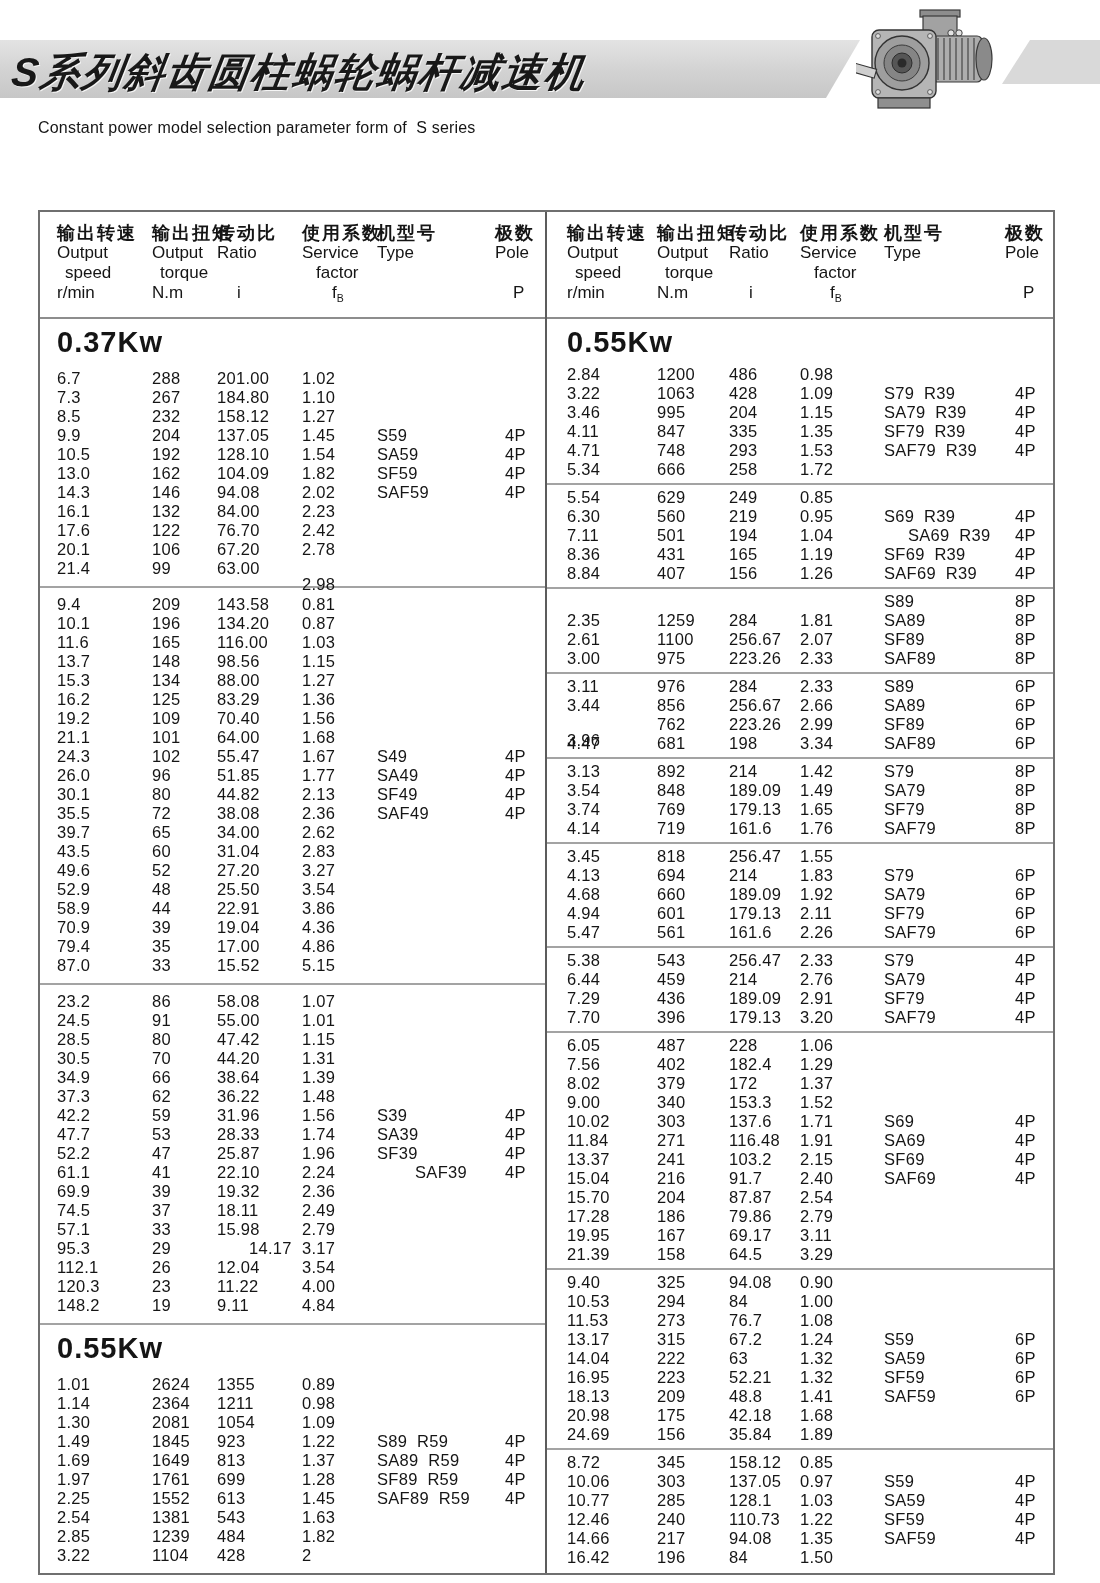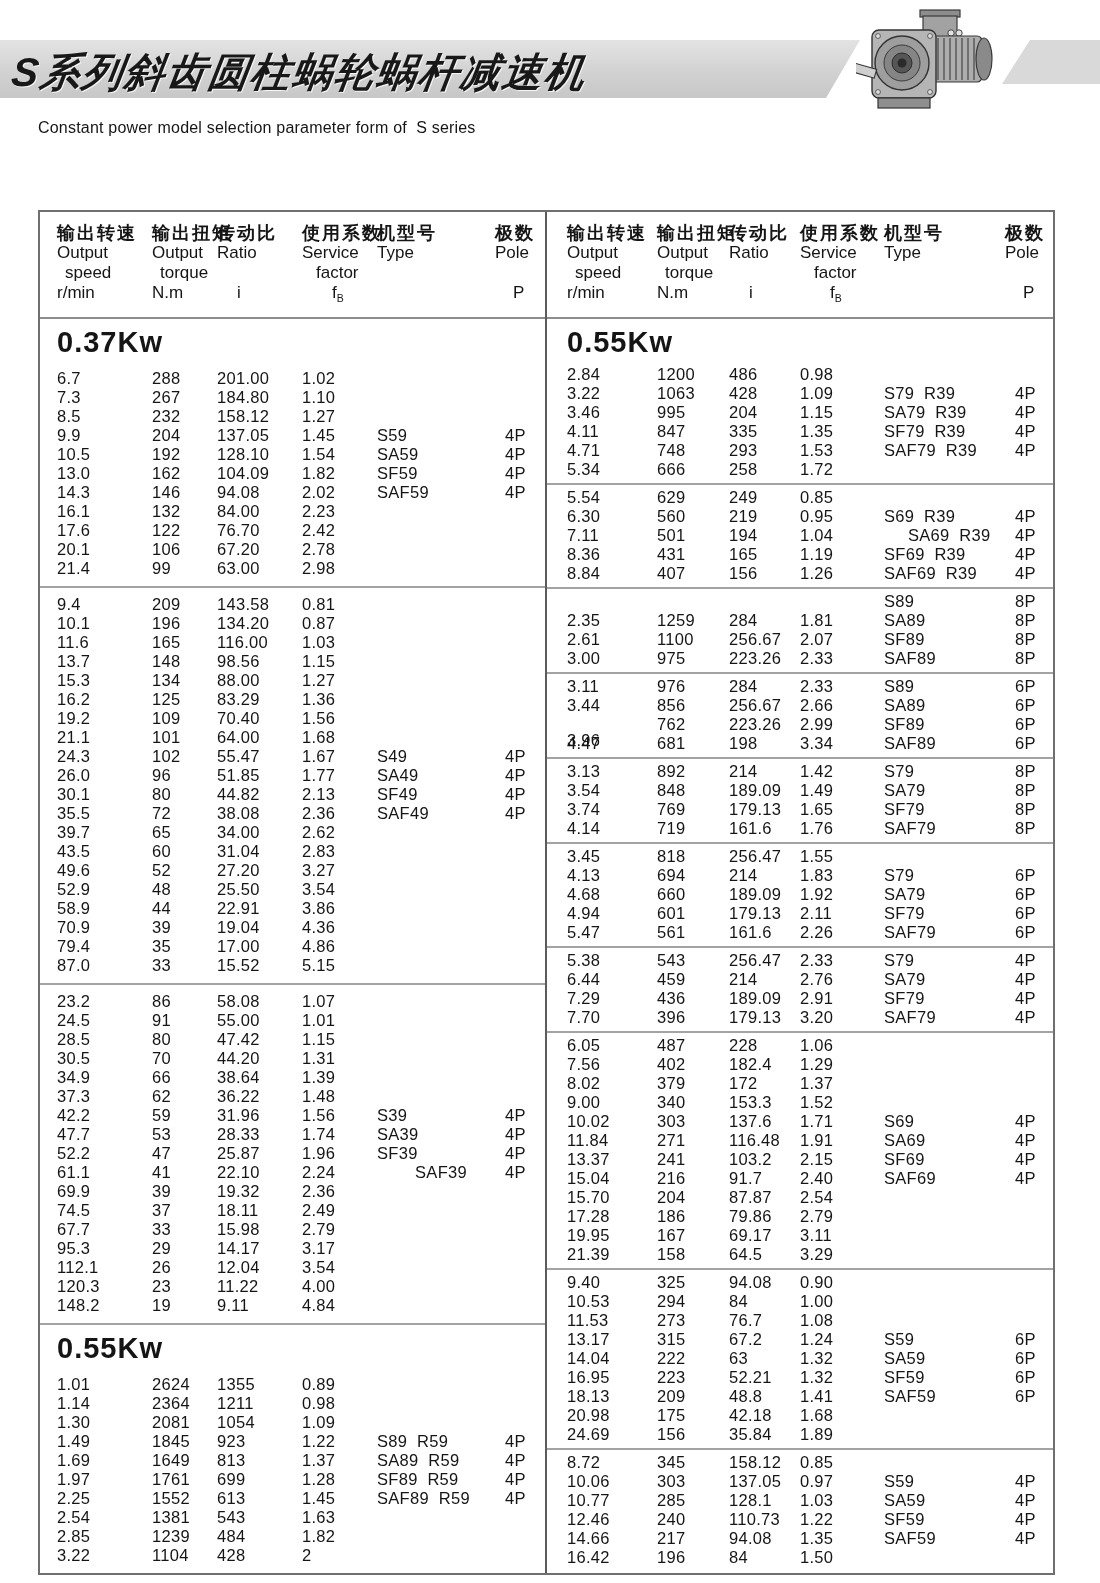--- a/index.html
+++ b/index.html
@@ -186,21 +186,21 @@
             <div class="dcell" style="grid-area: 9 / 2;">122</div>
             <div class="dcell" style="grid-area: 9 / 3;">76.70</div>
             <div class="dcell" style="grid-area: 9 / 4;">2.42</div>
             <div class="dcell" style="grid-area: 10 / 1;">20.1</div>
             <div class="dcell" style="grid-area: 10 / 2;">106</div>
             <div class="dcell" style="grid-area: 10 / 3;">67.20</div>
             <div class="dcell" style="grid-area: 10 / 4;">2.78</div>
             <div class="dcell" style="grid-area: 11 / 1;">21.4</div>
             <div class="dcell" style="grid-area: 11 / 2;">99</div>
             <div class="dcell" style="grid-area: 11 / 3;">63.00</div>
-            <div class="dcell" style="grid-area: 11 / 4;">2.98</div>
+            <div class="dcell" style="grid-area: 11 / 4; margin-top: 16px;">2.98</div>
             <div class="dcell tcell" style="grid-area: 4 / 5;">S59</div>
             <div class="dcell pcell" style="grid-area: 4 / 6;">4P</div>
             <div class="dcell tcell" style="grid-area: 5 / 5;">SA59</div>
             <div class="dcell pcell" style="grid-area: 5 / 6;">4P</div>
             <div class="dcell tcell" style="grid-area: 6 / 5;">SF59</div>
             <div class="dcell pcell" style="grid-area: 6 / 6;">4P</div>
             <div class="dcell tcell" style="grid-area: 7 / 5;">SAF59</div>
             <div class="dcell pcell" style="grid-area: 7 / 6;">4P</div>
           </div>
           <div class="block grid">
@@ -335,27 +335,27 @@
             <div class="dcell" style="grid-area: 10 / 3;">22.10</div>
             <div class="dcell" style="grid-area: 10 / 4;">2.24</div>
             <div class="dcell" style="grid-area: 11 / 1;">69.9</div>
             <div class="dcell" style="grid-area: 11 / 2;">39</div>
             <div class="dcell" style="grid-area: 11 / 3;">19.32</div>
             <div class="dcell" style="grid-area: 11 / 4;">2.36</div>
             <div class="dcell" style="grid-area: 12 / 1;">74.5</div>
             <div class="dcell" style="grid-area: 12 / 2;">37</div>
             <div class="dcell" style="grid-area: 12 / 3;">18.11</div>
             <div class="dcell" style="grid-area: 12 / 4;">2.49</div>
-            <div class="dcell" style="grid-area: 13 / 1;">67.7</div>
+            <div class="dcell" style="grid-area: 13 / 1;">57.1</div>
             <div class="dcell" style="grid-area: 13 / 2;">33</div>
             <div class="dcell" style="grid-area: 13 / 3;">15.98</div>
             <div class="dcell" style="grid-area: 13 / 4;">2.79</div>
             <div class="dcell" style="grid-area: 14 / 1;">95.3</div>
             <div class="dcell" style="grid-area: 14 / 2;">29</div>
-            <div class="dcell" style="grid-area: 14 / 3;">14.17</div>
+            <div class="dcell" style="grid-area: 14 / 3; margin-left: 32px;">14.17</div>
             <div class="dcell" style="grid-area: 14 / 4;">3.17</div>
             <div class="dcell" style="grid-area: 15 / 1;">112.1</div>
             <div class="dcell" style="grid-area: 15 / 2;">26</div>
             <div class="dcell" style="grid-area: 15 / 3;">12.04</div>
             <div class="dcell" style="grid-area: 15 / 4;">3.54</div>
             <div class="dcell" style="grid-area: 16 / 1;">120.3</div>
             <div class="dcell" style="grid-area: 16 / 2;">23</div>
             <div class="dcell" style="grid-area: 16 / 3;">11.22</div>
             <div class="dcell" style="grid-area: 16 / 4;">4.00</div>
             <div class="dcell" style="grid-area: 17 / 1;">148.2</div>

